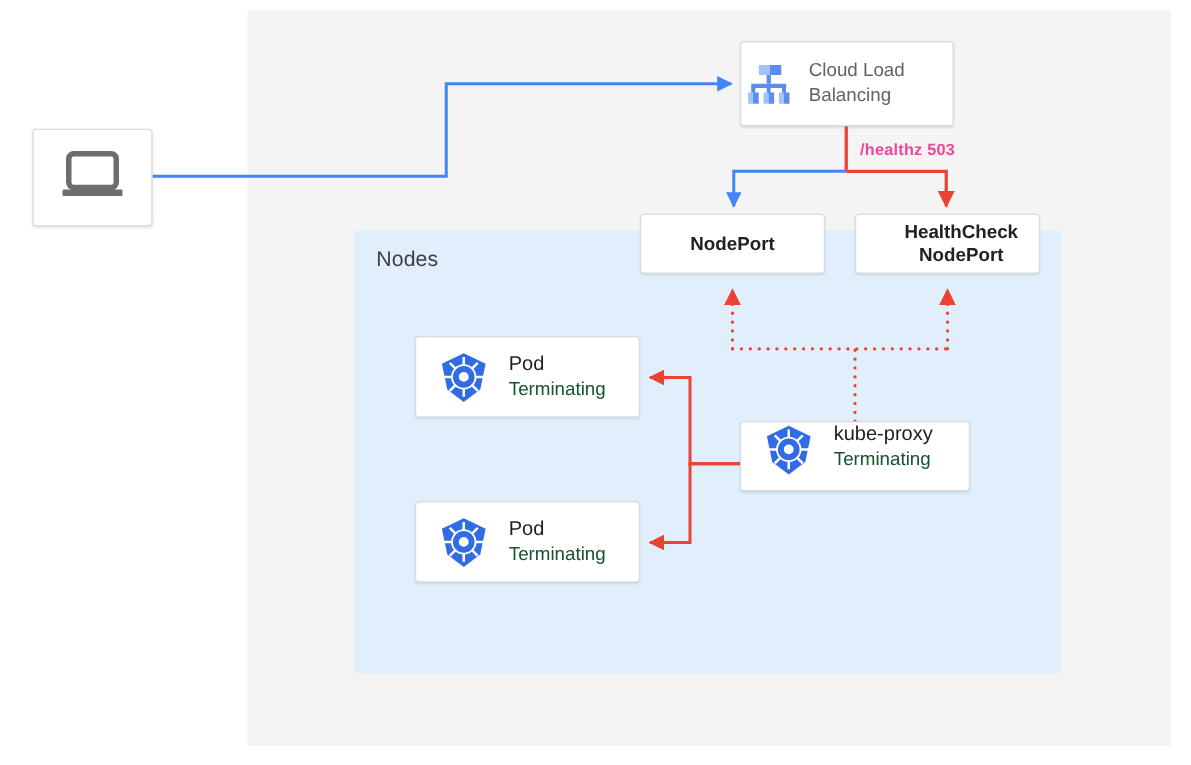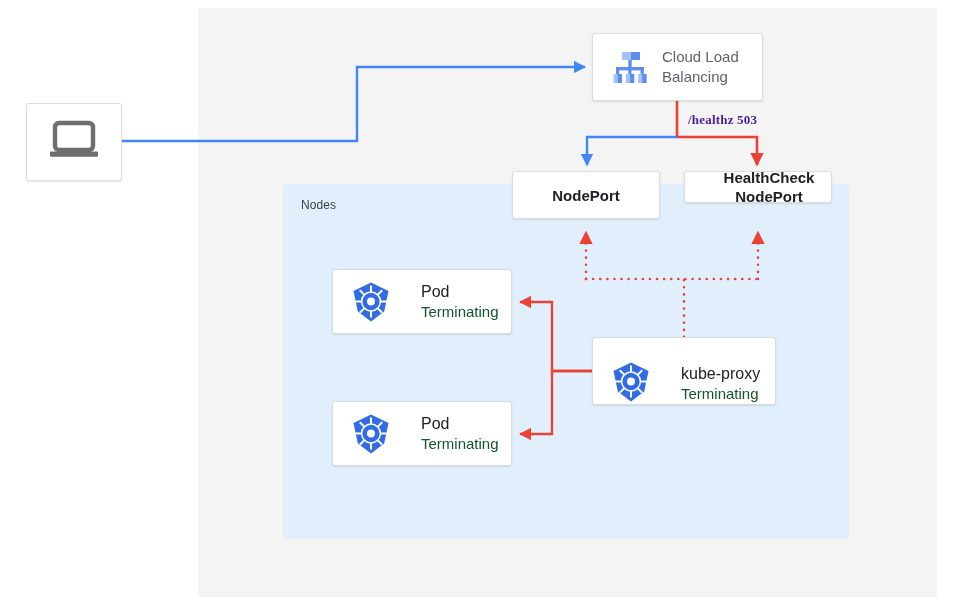--- a/index.html
+++ b/index.html
@@ -35,21 +35,21 @@
     top: 184px;
     width: 566px;
     height: 355px;
     background: #e1effc;
     border-radius: 4px;
   }
   .nodes-label {
     position: absolute;
     left: 301px;
     top: 198px;
-    font-size: 12px;
+    font-size: 17px;
     color: #3c4043;
     letter-spacing: .1px;
   }
 
   
   .card {
     position: absolute;
     background: #ffffff;
     border: 1px solid #dadce0;
     border-radius: 3px;
@@ -69,21 +69,21 @@
   }
 
   
   .clb-box {
     left: 592px;
     top: 33px;
     width: 171px;
     height: 68px;
     display: flex;
     align-items: center;
-    padding-left: 15px;
+    padding-left: 0;
   }
   .clb-icon { width: 42px; height: 42px; flex: 0 0 42px; }
   .clb-text {
     margin-left: 12px;
     font-size: 15px;
     line-height: 20px;
     color: #5f6368;
     white-space: pre-line;
   }
 
@@ -94,21 +94,21 @@
     width: 148px;
     height: 48px;
     display: flex;
     align-items: center;
     justify-content: center;
   }
   .hcnp-box {
     left: 684px;
     top: 171px;
     width: 148px;
-    height: 32px;
+    height: 48px;
     display: flex;
     align-items: center;
     justify-content: center;
     padding-left: 22px;
   }
   .np-text {
     font-size: 15px;
     font-weight: bold;
     color: #202124;
     text-align: center;
@@ -126,51 +126,50 @@
     padding-left: 16px;
   }
   .pod-1 { top: 269px; }
   .pod-2 { top: 401px; }
 
   
   .kp-box {
     left: 592px;
     top: 337px;
     width: 184px;
-    height: 68px;
-    display: flex;
-    align-items: flex-end;
+    height: 56px;
+    display: flex;
+    align-items: flex-start;
     padding-left: 16px;
   }
 
   .k8s-icon { width: 44px; height: 44px; flex: 0 0 44px; }
   .kp-icon  { width: 44px; height: 44px; flex: 0 0 44px; }
 
-  .node-text { margin-left: 28px; }
+  .node-text { margin-left: 14px; }
   .node-title {
     font-size: 16px;
     line-height: 20px;
     color: #202124;
   }
   .node-sub {
     font-size: 15px;
     line-height: 20px;
     color: #14532d;
   }
 
   
   .healthz-label {
     position: absolute;
     left: 688px;
     top: 112px;
     font-size: 13px;
     font-weight: bold;
-    color: #4c1d95;
+    color: #ec4899;
     letter-spacing: .2px;
-    font-family: Liberation Serif, serif;
   }
 
   
   #wires {
     position: absolute;
     left: 0;
     top: 0;
     width: 953px;
     height: 612px;
     pointer-events: none;

